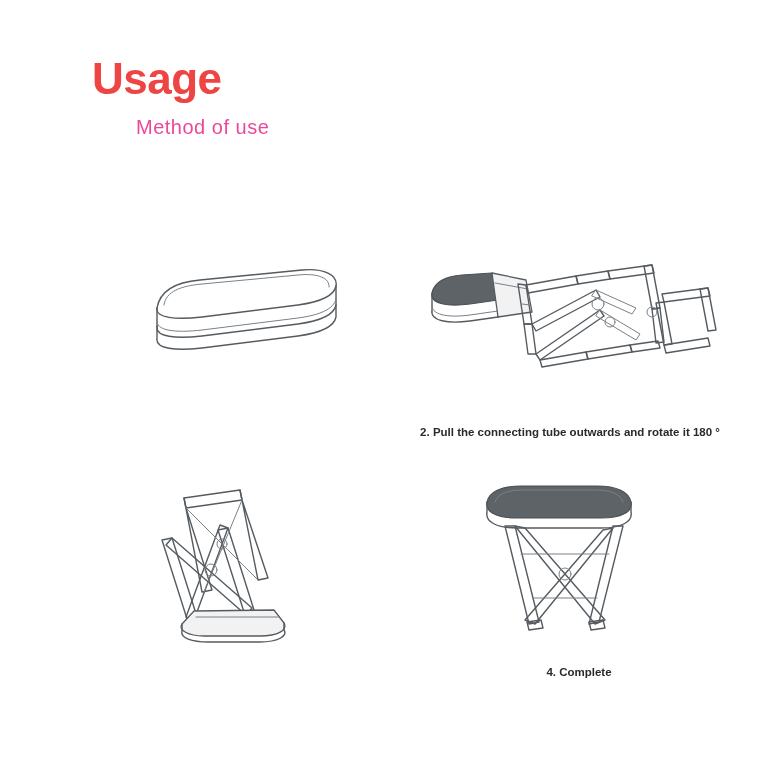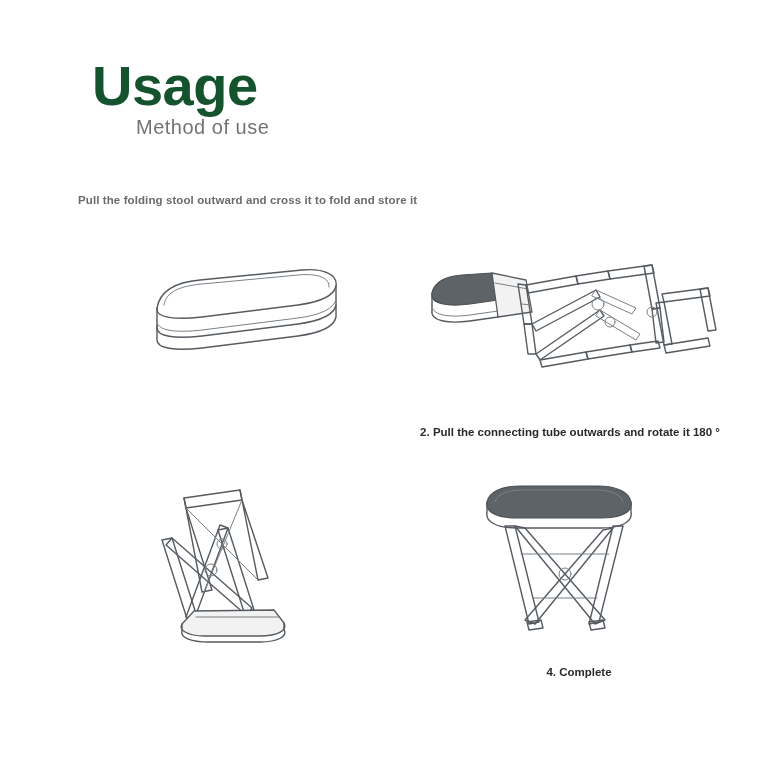--- a/index.html
+++ b/index.html
@@ -16,32 +16,32 @@
     overflow: hidden;
   }
   .page {
     position: absolute;
     inset: 0;
   }
   .title {
     position: absolute;
     left: 92px;
     top: 55px;
-    font-size: 56px;
+    font-size: 44px;
     font-weight: bold;
     letter-spacing: -0.5px;
-    color: #14532d;
+    color: #ef4444;
     line-height: 1.1;
   }
   .subtitle {
     position: absolute;
     left: 136px;
     top: 116px;
     font-size: 20px;
-    color: #737373;
+    color: #ec4899;
     letter-spacing: 0.5px;
   }
   .intro {
     position: absolute;
     left: 78px;
     top: 194px;
     font-size: 11.5px;
     font-weight: bold;
     color: #6b6b6b;
     letter-spacing: 0.1px;
@@ -113,21 +113,20 @@
     stroke-linejoin: round;
   }
 </style>
 </head>
 <body>
 
 <div class="page">
 
   <div class="title">Usage</div>
   <div class="subtitle">Method of use</div>
-  <div class="intro">Pull the folding stool outward and cross it to fold and store it</div>
 
   <div class="grid">
 
     <div class="step" id="step1">
       <div class="art">
         <svg viewBox="0 0 340 180" width="340" height="180">
 
           <path class="fill-top" d="M105 70 C108 52 125 44 148 42 L250 32 C272 30 286 37 284 48 C282 58 268 64 246 67 L150 79 C124 82 103 80 105 70 Z"></path>
 
           <path class="ln" d="M105 70 L105 88 C103 99 124 101 150 98 L246 86 C268 83 282 77 284 67 L284 48"></path>

